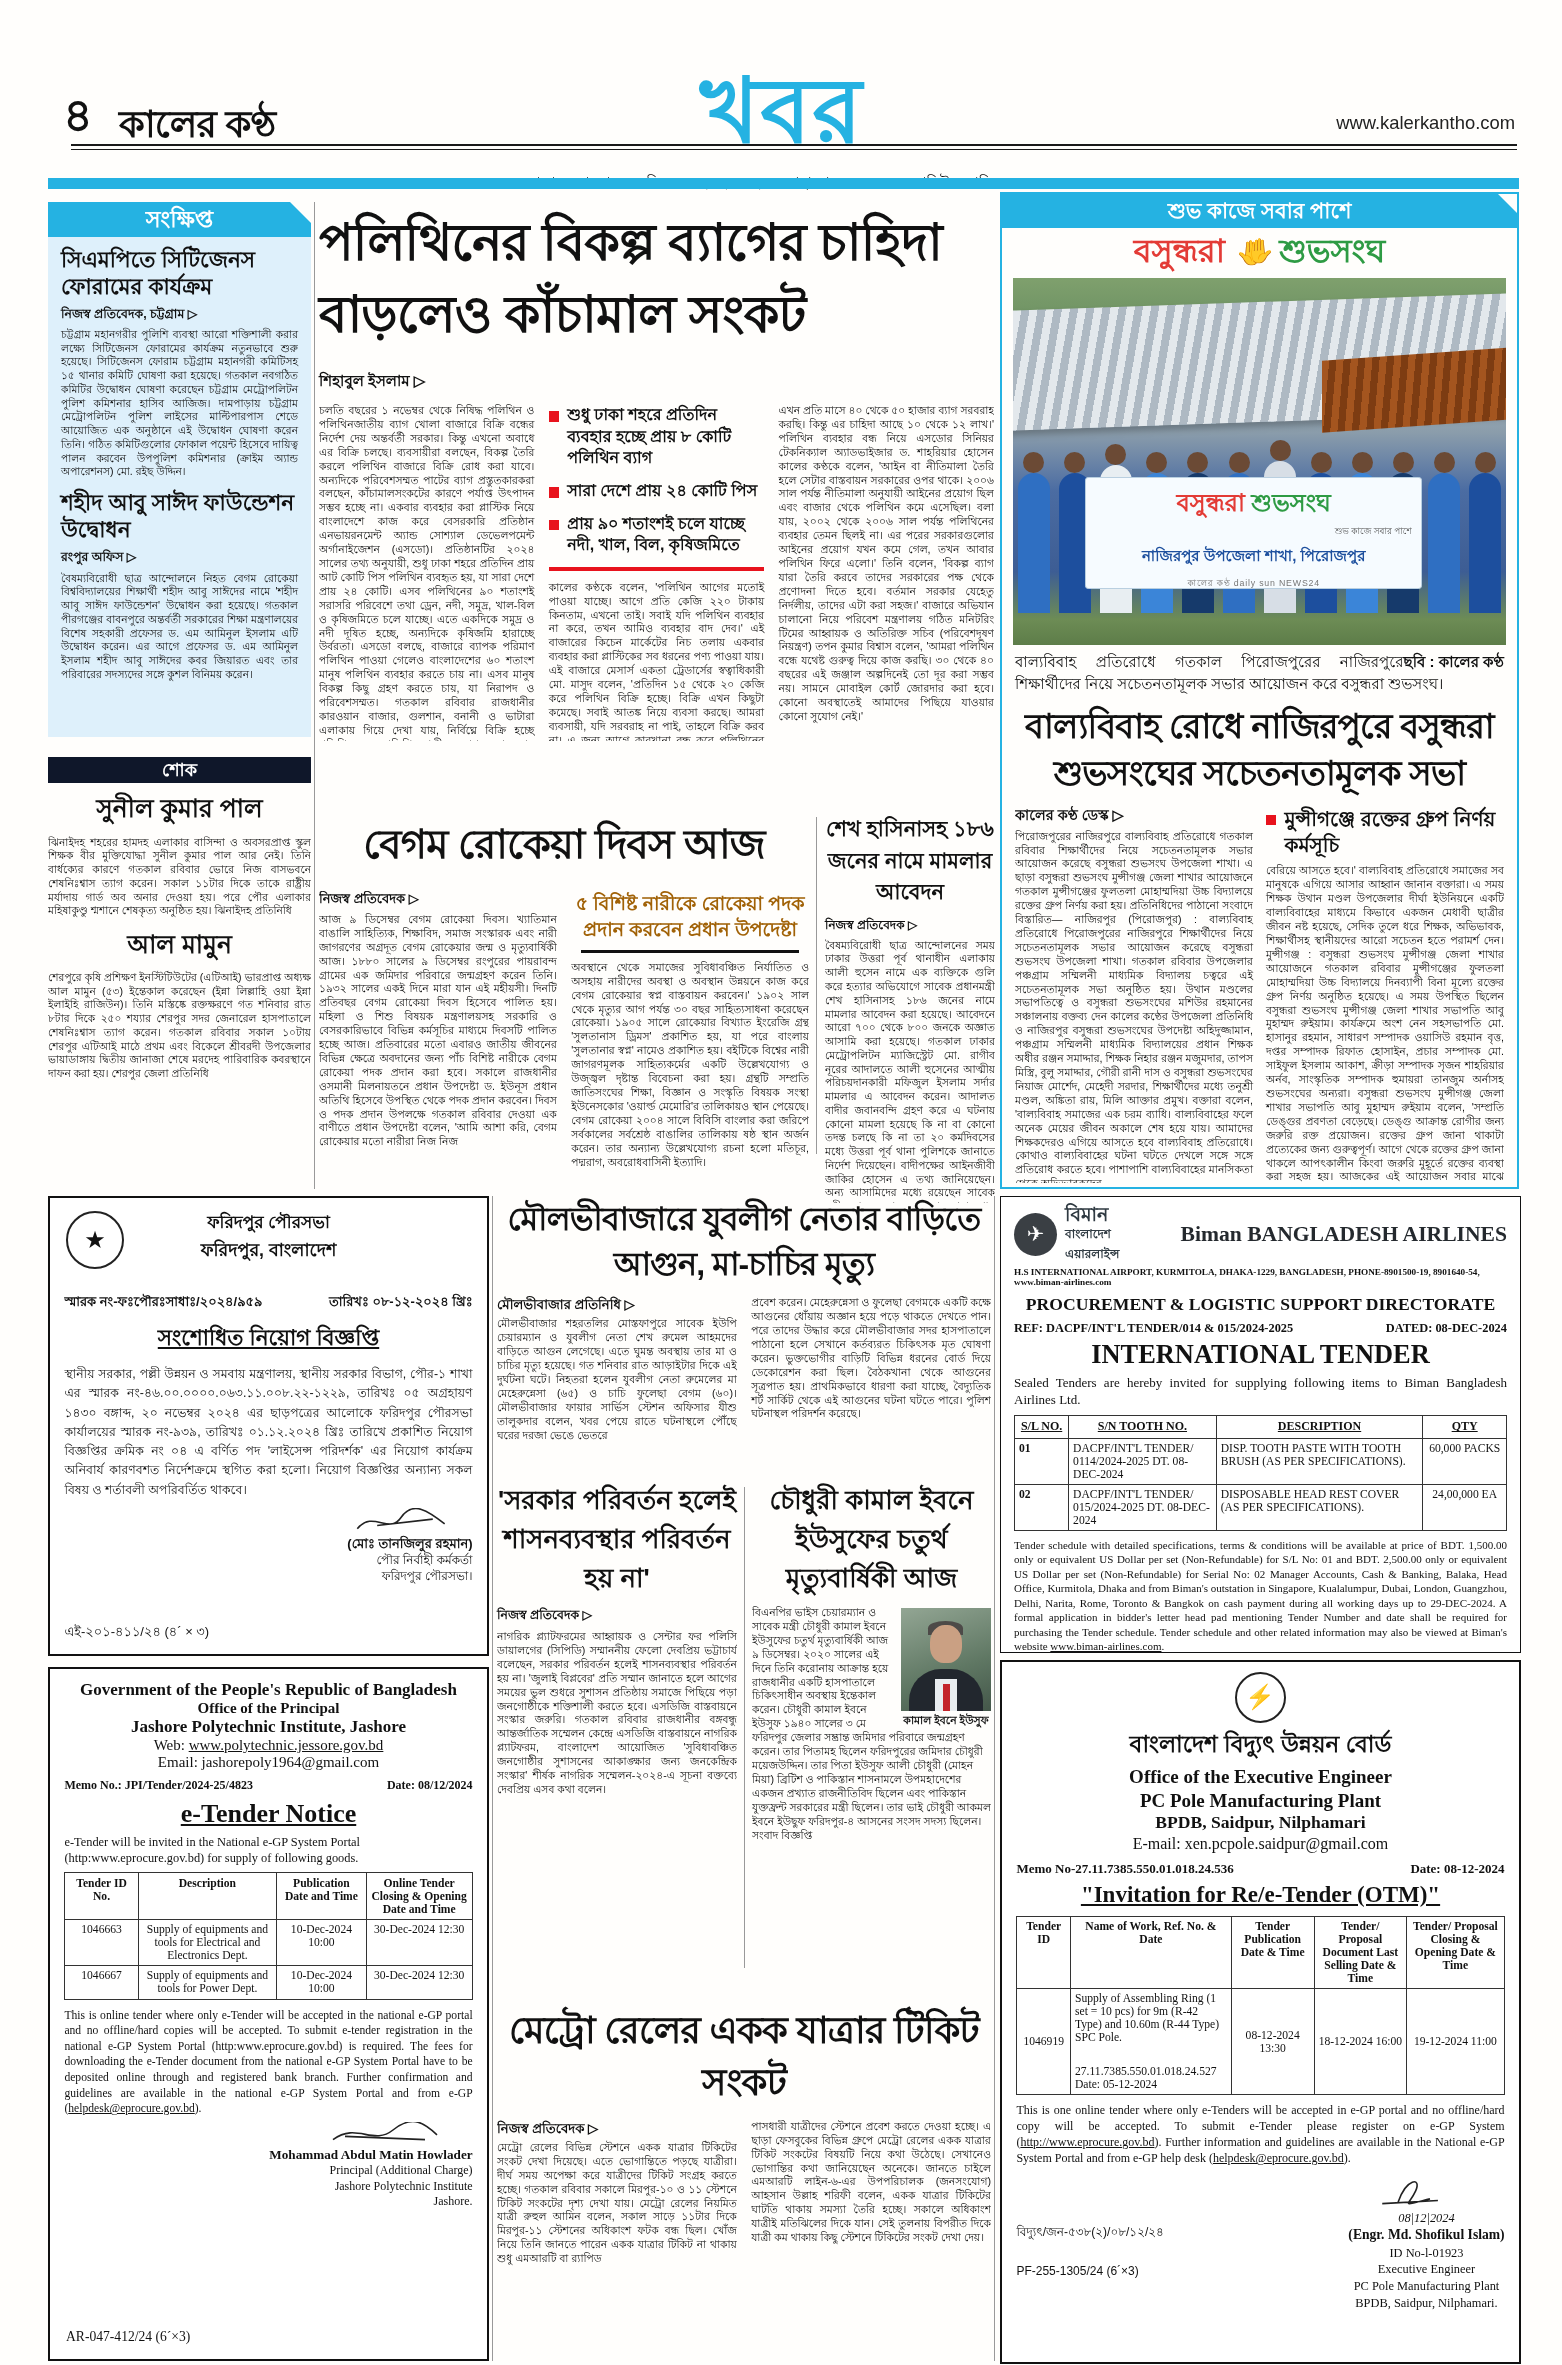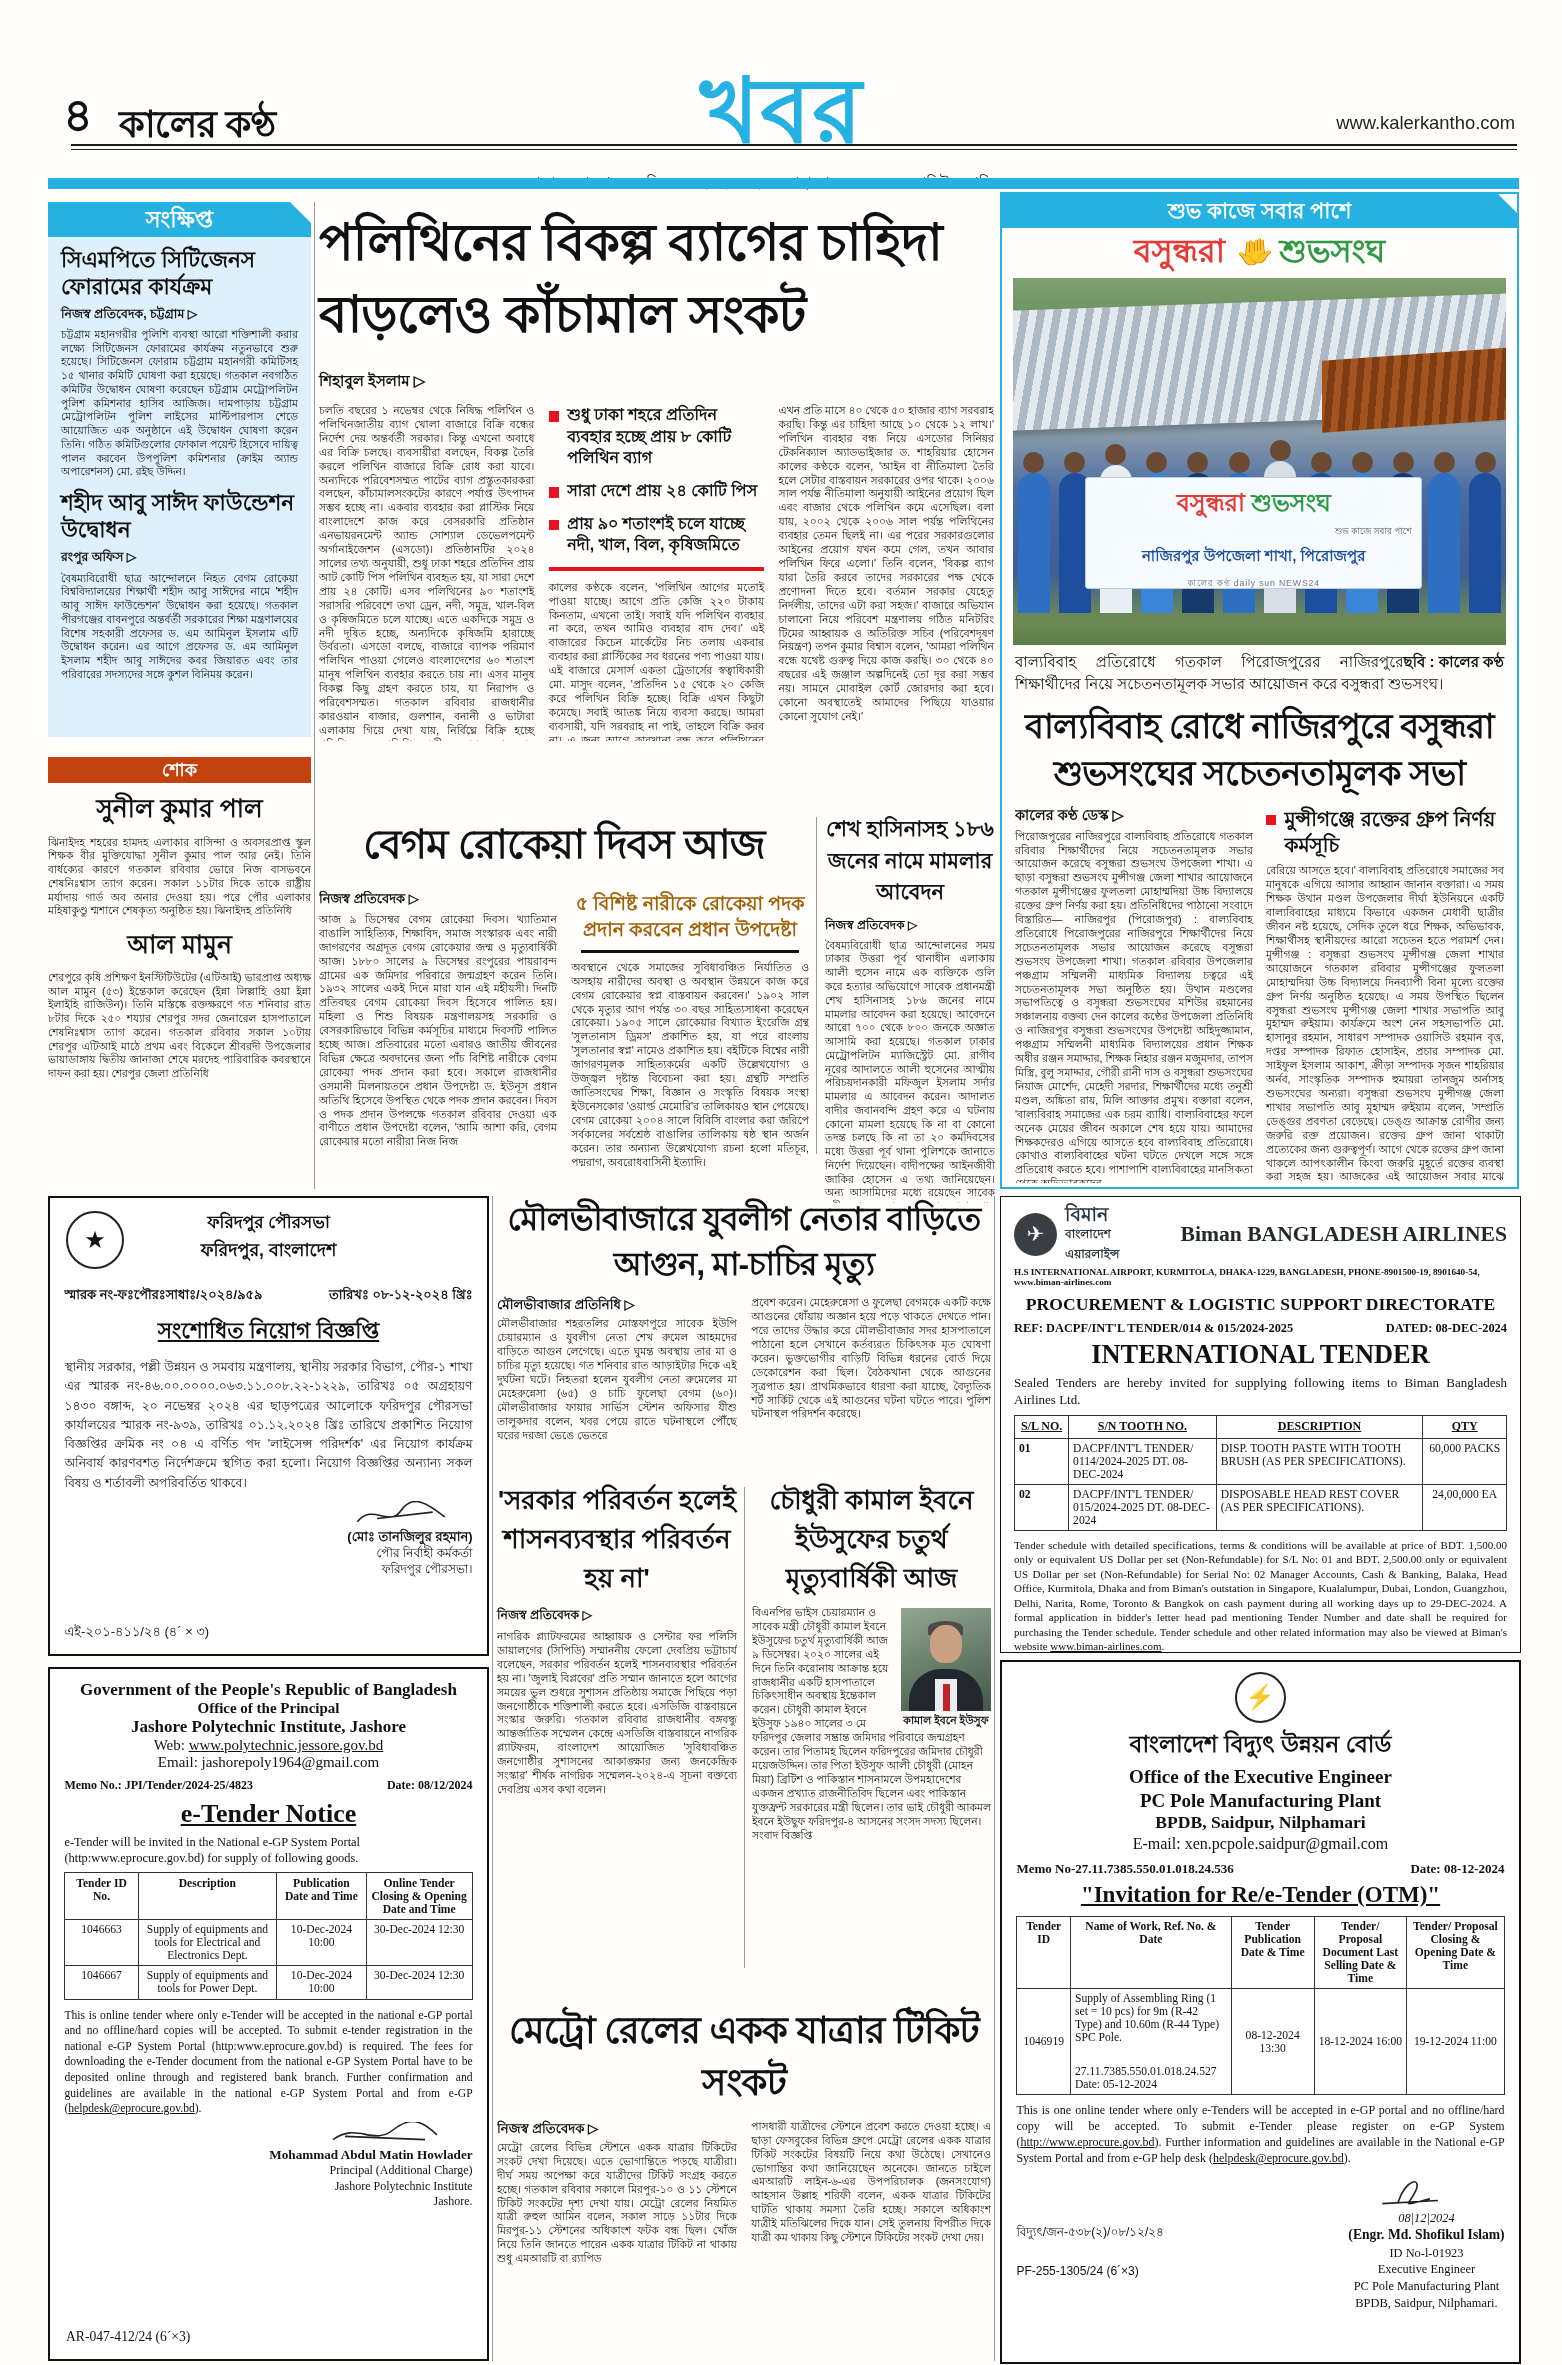--- a/index.html
+++ b/index.html
@@ -26,35 +26,35 @@
   .brief { left:48px; top:202px; width:263px; height:535px; }
   .brief-bar { height:35px; background:#25b2e2; color:#fff; font-size:22.4px; font-weight:800; text-align:center; line-height:35px;
                clip-path:polygon(0 0, calc(100% - 21px) 0, 100% 21px, 100% 100%, 0 100%); }
   .brief-body { background:#def0fb; height:500px; padding:9.6px 13px; overflow:hidden; }
   .b-title { font-size:21.6px; font-weight:800; line-height:1.25; }
   .b-byline { font-size:12.4px; font-weight:700; margin:4px 0 3.2px; }
   .b-text { font-size:10.6px; line-height:1.3; }
 
   
   .obit { left:48px; top:757px; width:263px; height:433px; overflow:hidden; }
-  .obit-bar { height:26px; background:#c2410c; color:#fff; text-align:center; font-size:17.6px; font-weight:700; line-height:26px; }
+  .obit-bar { height:26px; background:#0f172a; color:#fff; text-align:center; font-size:17.6px; font-weight:700; line-height:26px; }
   .o-title { text-align:center; font-size:25px; font-weight:800; margin-top:6.4px; }
   .o-text { font-size:10.6px; line-height:1.3; margin-top:3.2px; }
 
   
   .adbox { border:2.4px solid #111; background:#fff; }
   .sig-line { display:block; }
 
   
   .faridpur { left:48px; top:1196px; width:441px; height:460px; padding:11.2px 14.4px; }
   .fp-logo { position:absolute; left:16px; top:13px; width:58px; height:58px; border:2.4px solid #222; border-radius:50%;
              display:flex; align-items:center; justify-content:center; font-size:24px; }
   .fp-title { text-align:center; font-size:17px; font-weight:800; }
   .fp-sub { text-align:center; font-size:17.6px; font-weight:700; }
-  .fp-memo { display:flex; justify-content:space-between; font-size:13px; font-weight:600; margin-top:19px; }
+  .fp-memo { display:flex; justify-content:space-between; font-size:13px; font-weight:600; margin-top:26px; }
   .fp-head { text-align:center; font-size:21.6px; font-weight:800; text-decoration:underline; margin-top:8px; }
   .fp-body { font-size:12.4px; line-height:1.55; margin-top:8px; }
   .fp-sig { text-align:right; margin-top:8px; font-size:12px; line-height:1.35; }
   .fp-sig b { font-size:13px; }
   .fp-code { position:absolute; left:14.4px; bottom:11.2px; font-size:13px; }
 
   
   .jashore { left:48px; top:1667px; width:441px; height:694px; padding:11.2px 14.4px; font-family:"Liberation Serif", serif; }
   .jt-l1 { text-align:center; font-size:17px; font-weight:800; }
   .jt-l2 { text-align:center; font-size:15px; font-weight:600; }

